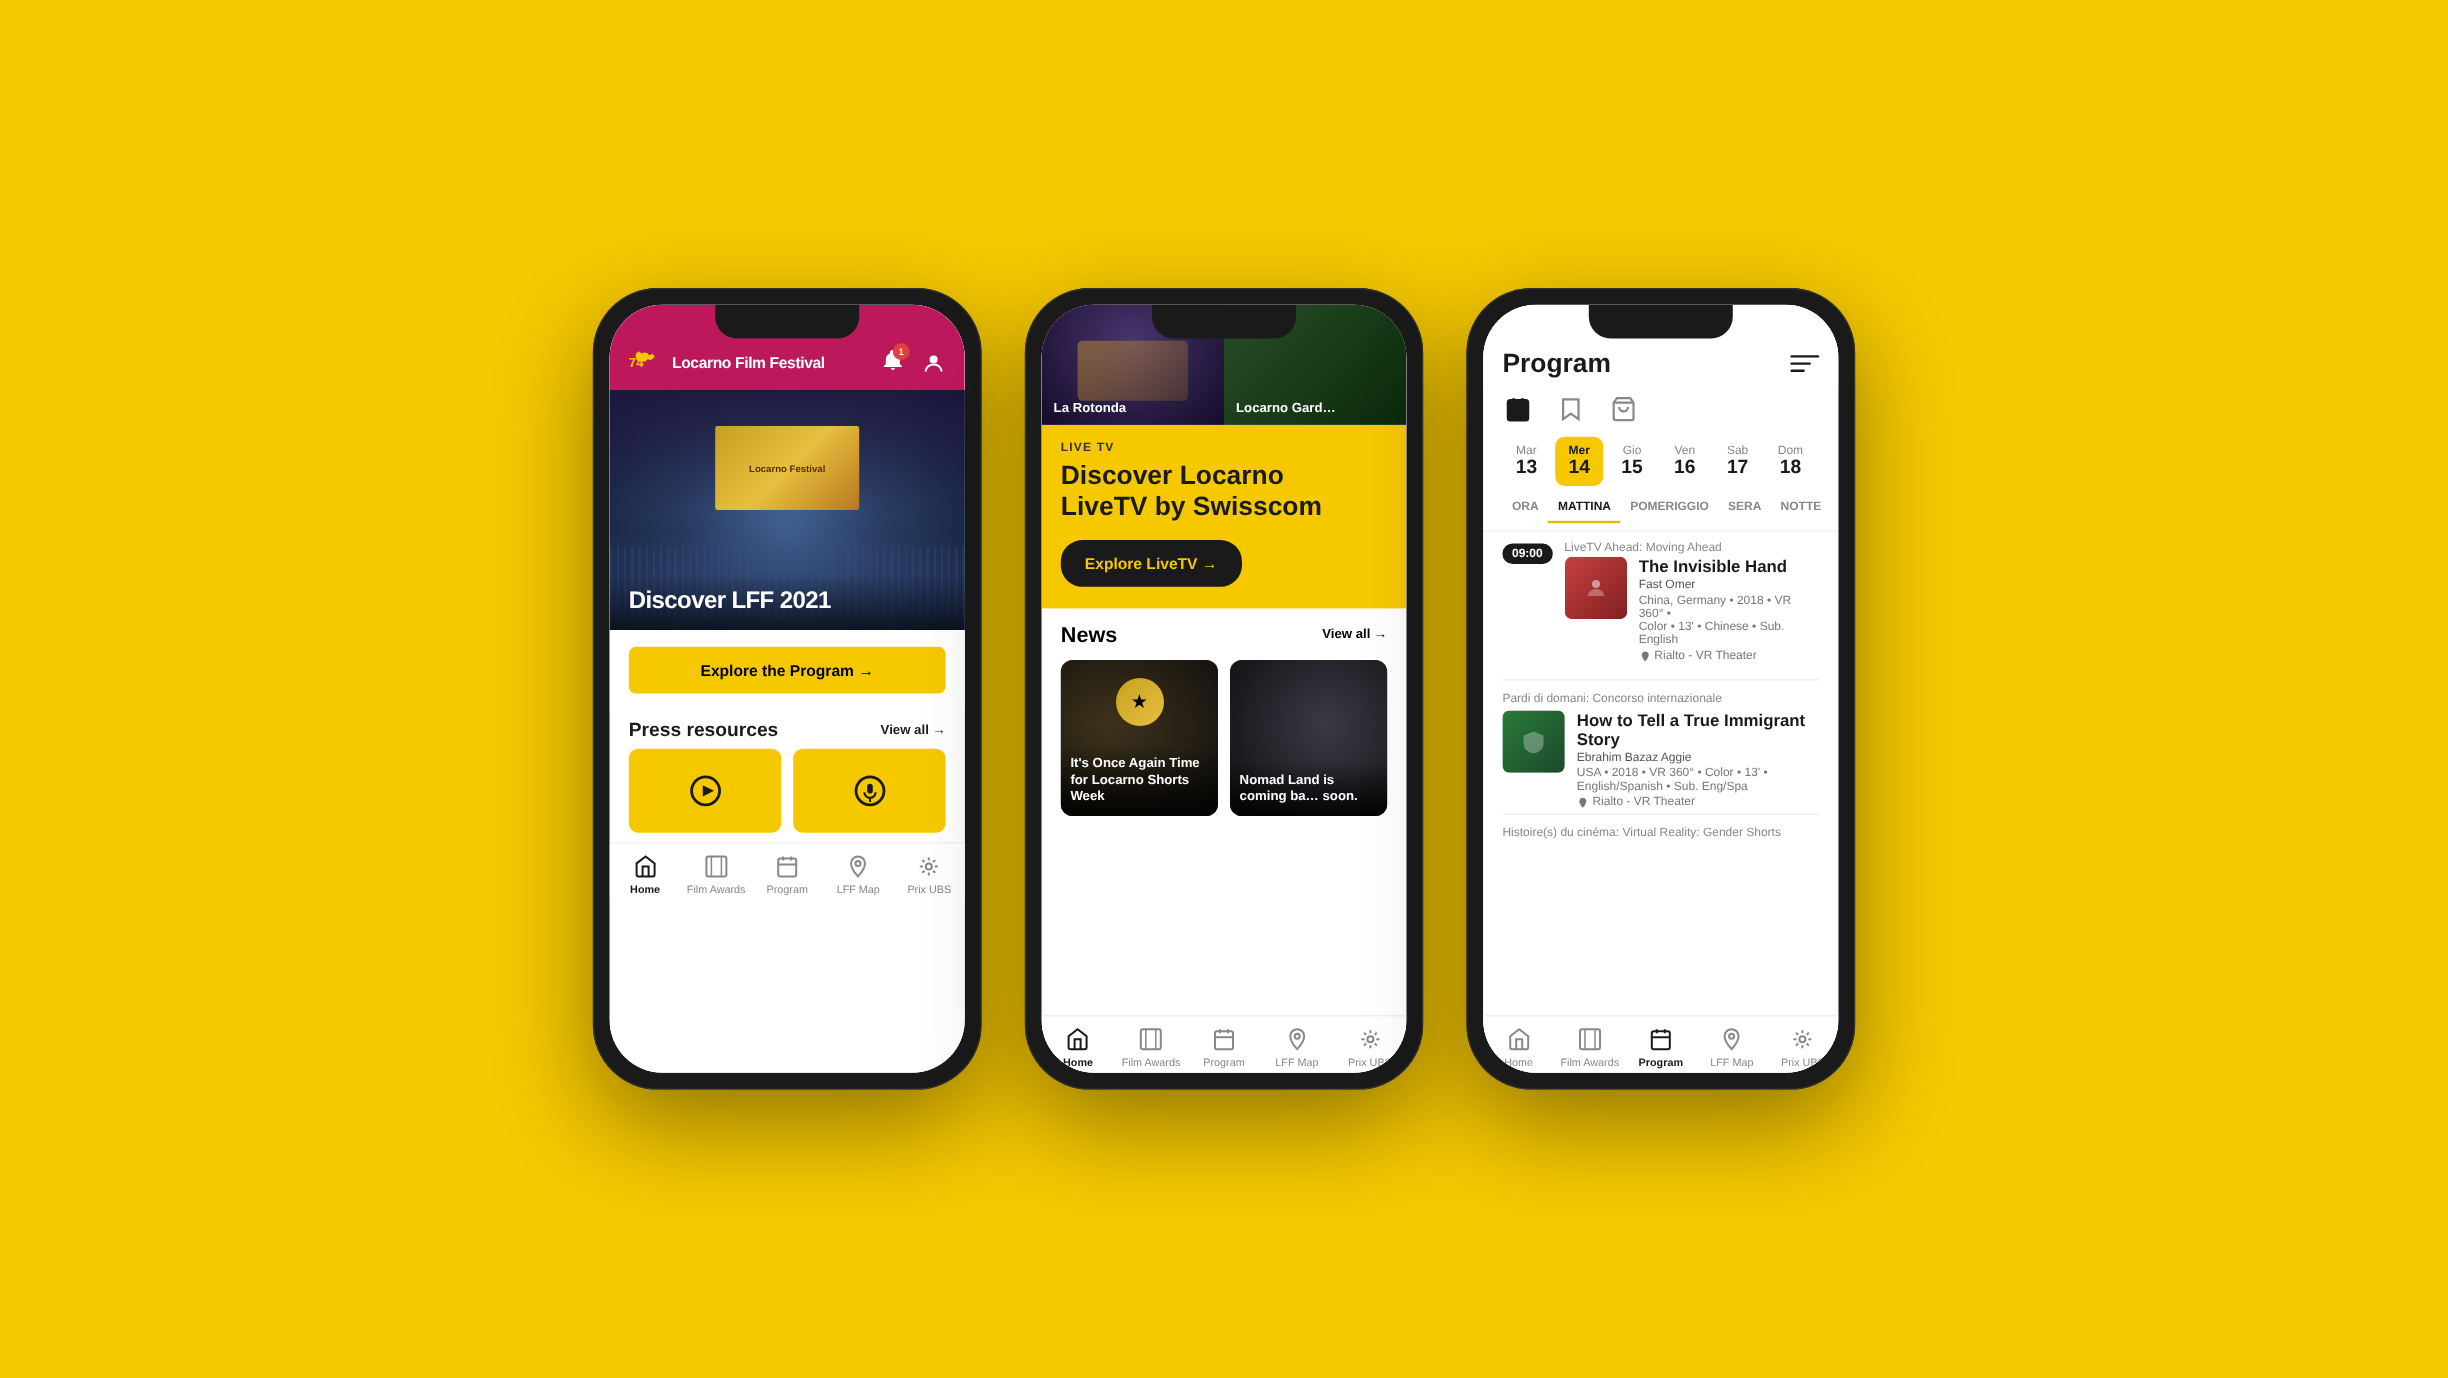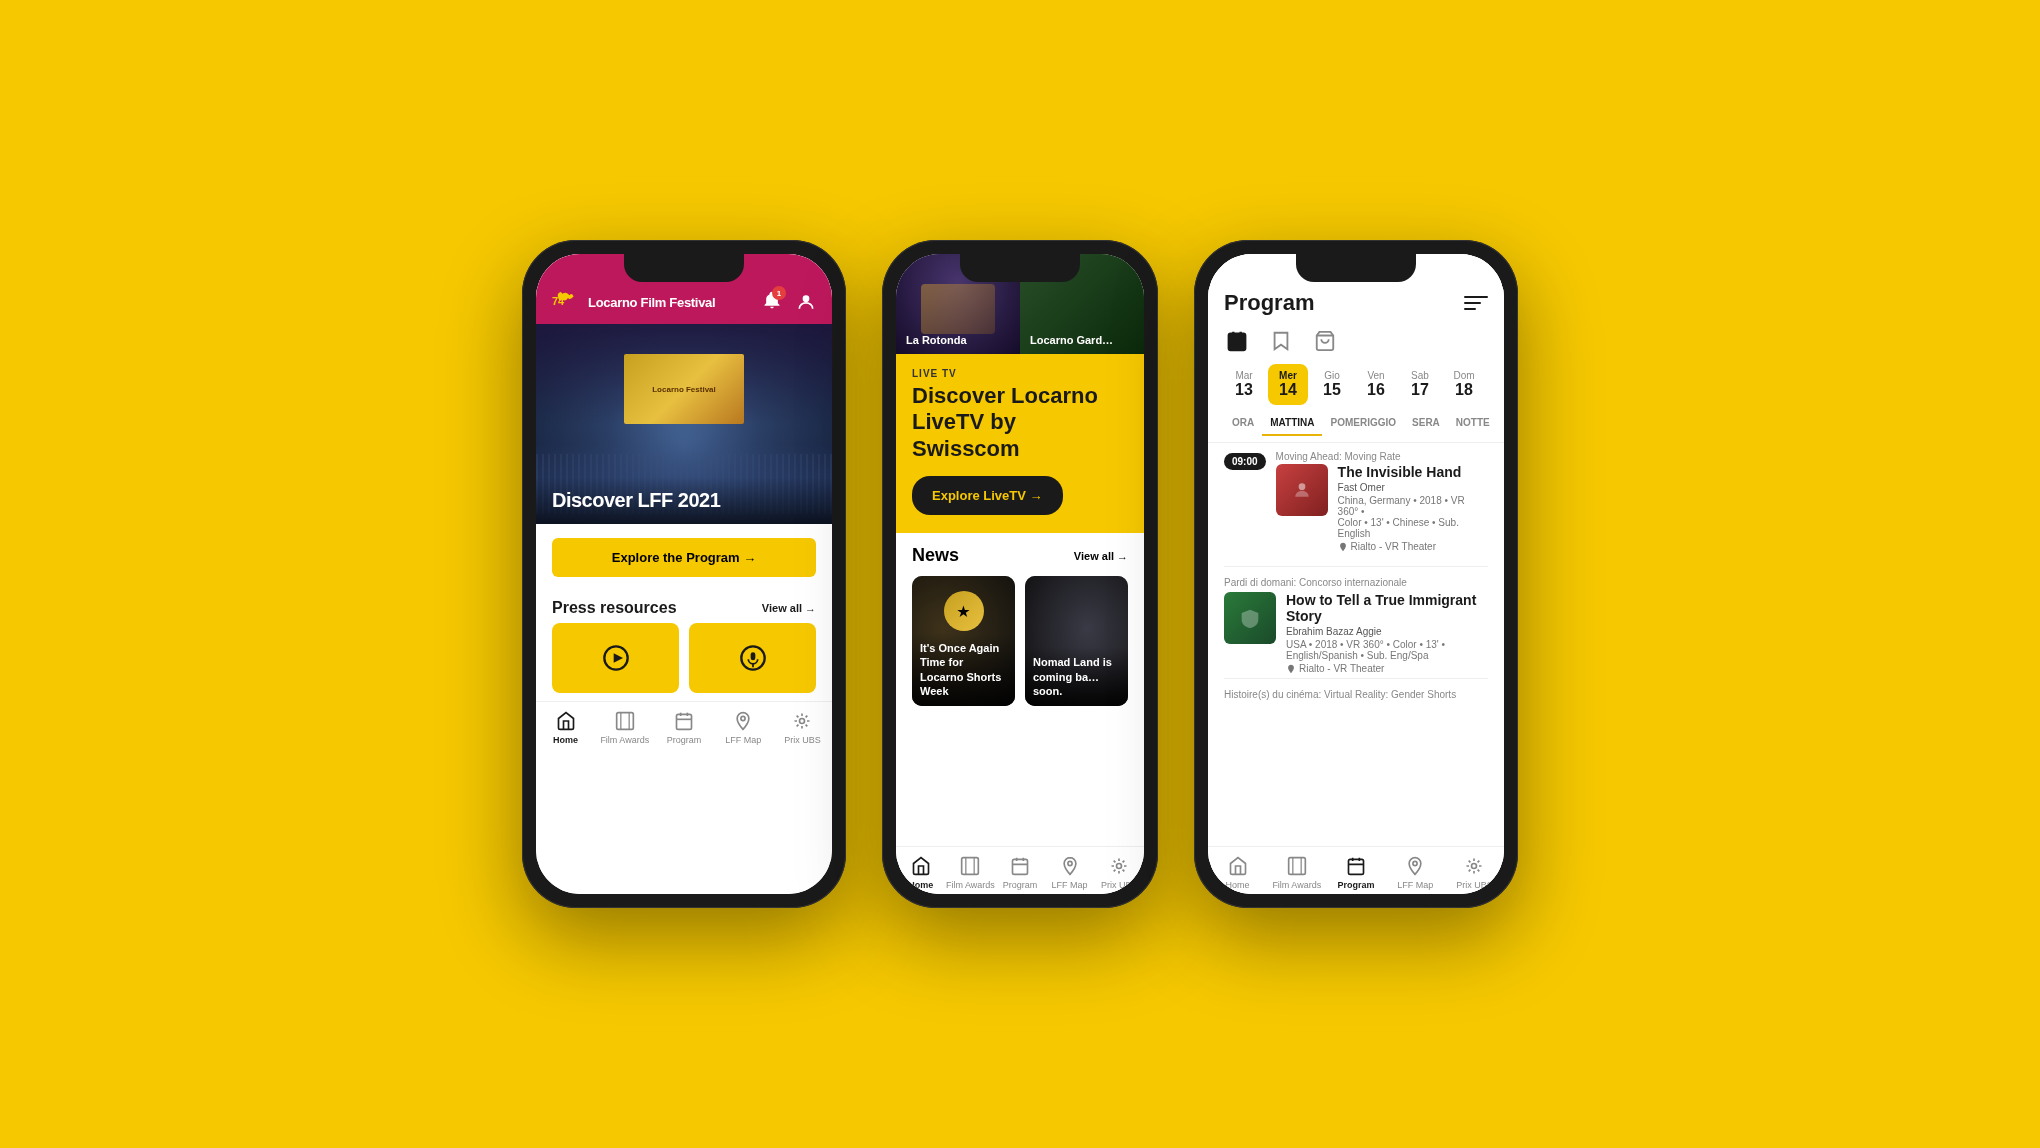--- a/index.html
+++ b/index.html
@@ -27,21 +27,21 @@
       box-shadow: 0 30px 80px rgba(0,0,0,0.4), inset 0 0 0 1px #333;
       position: relative;
     }
     .phone-inner {
       border-radius: 44px;
       overflow: hidden;
       background: #fff;
       position: relative;
     }
     .phone-1 .phone-inner { width: 296px; height: 640px; }
-    .phone-2 .phone-inner { width: 248px; height: 640px; }
+    .phone-2 .phone-inner { width: 304px; height: 640px; }
     .phone-3 .phone-inner { width: 296px; height: 640px; }
 
     
     .notch {
       position: absolute;
       top: 0;
       left: 50%;
       transform: translateX(-50%);
       width: 120px;
       height: 28px;
@@ -889,21 +889,21 @@
           <div class="p3-time-tab">POMERIGGIO</div>
           <div class="p3-time-tab">SERA</div>
           <div class="p3-time-tab">NOTTE</div>
         </div>
 
         <div class="p3-schedule">
 
           <div class="p3-time-slot">
             <div class="p3-time-badge">09:00</div>
             <div class="p3-slot-content">
-              <div class="p3-event-label">Moving Ahead: Moving Rate</div>
+              <div class="p3-event-label">LiveTV Ahead: Moving Ahead</div>
               <div class="p3-event-row">
                 <div class="p3-event-thumb">
                   <div style="width:100%;height:100%;background:linear-gradient(135deg, #c84040 0%, #802020 100%);display:flex;align-items:center;justify-content:center;">
                     <svg width="20" height="20" viewBox="0 0 24 24">
                         <circle cx="12" cy="8" r="4" fill="rgba(255,255,255,0.5)"></circle>
                         <path d="M4 20c0-4 3.6-7 8-7s8 3 8 7" fill="rgba(255,255,255,0.3)"></path>
                       </svg>
                   </div>
                 </div>
                 <div>

